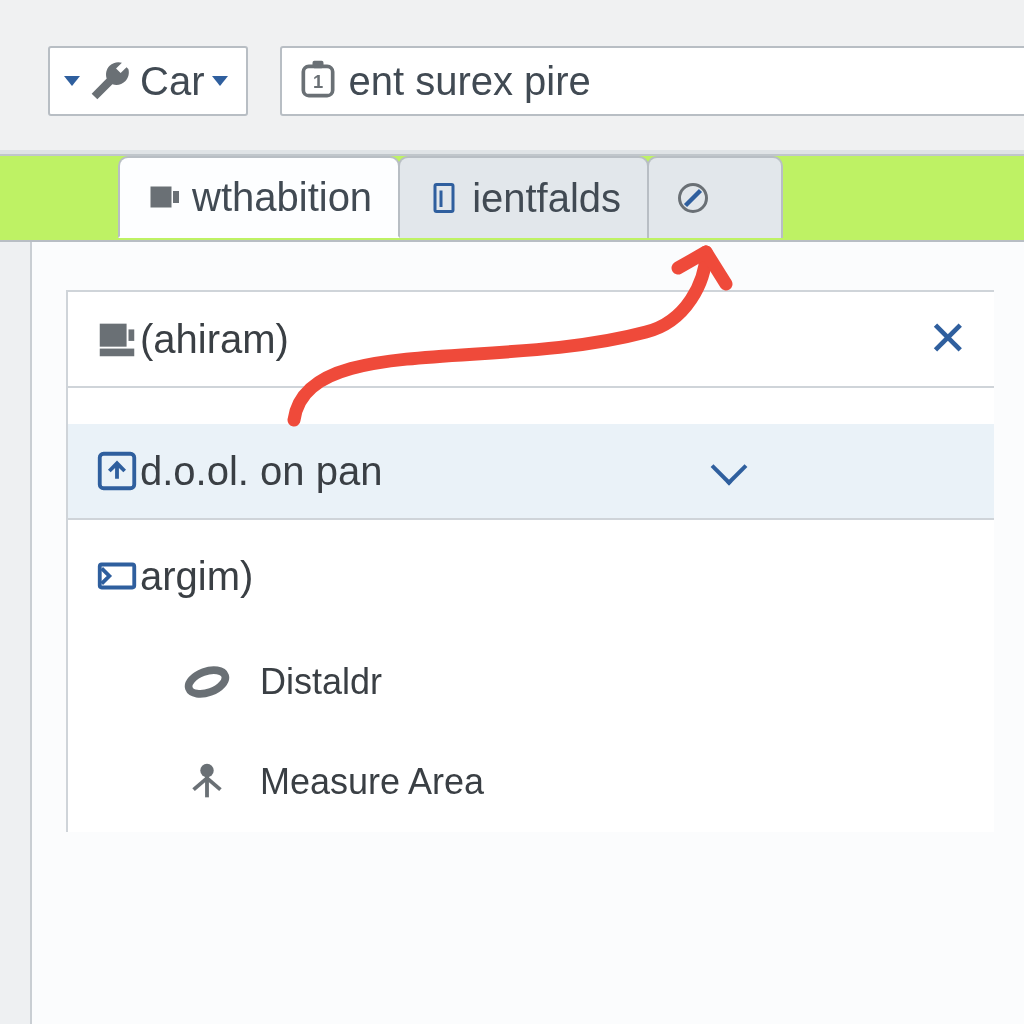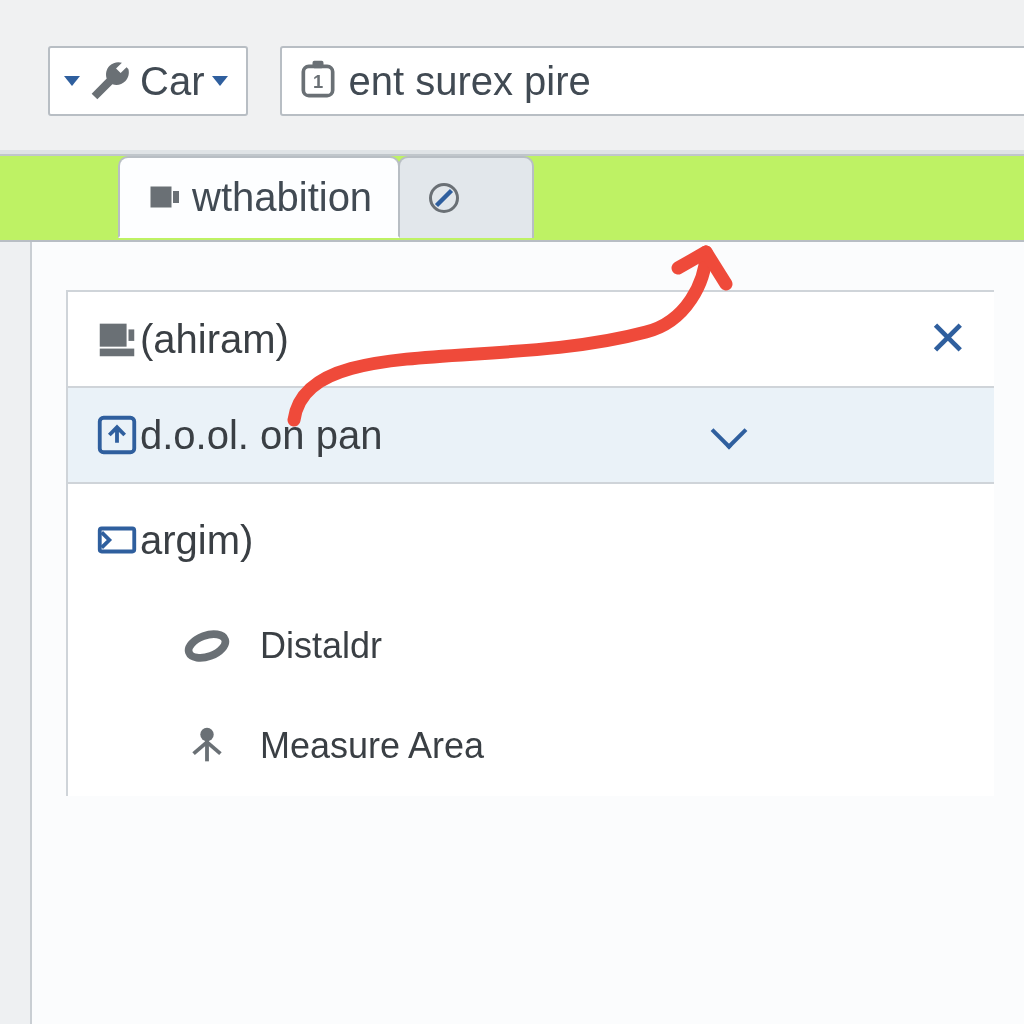--- a/index.html
+++ b/index.html
@@ -137,20 +137,21 @@
     display: flex;
     align-items: center;
     height: 96px;
     padding: 0 26px;
     font-size: 40px;
     color: #3a3f44;
     border-bottom: 2px solid #cfd4d9;
   }
   .row.highlight {
     background: #eaf2f8;
+    margin-top: 36px;
   }
   .row .filler { flex: 1; }
   .row.noborder { border-bottom: none; }
   .sub {
     display: flex;
     align-items: center;
     height: 100px;
     padding-left: 116px;
     gap: 30px;
     font-size: 36px;
@@ -209,20 +210,27 @@
   <div class="top-band"></div>
 
   <div class="tab-strip">
     <div class="tab active">
       <svg class="tab-icon" viewBox="0 0 24 24">
         <rect x="3" y="5" width="14" height="14" fill="#6a7075"></rect>
         <rect x="18" y="8" width="4" height="8" fill="#6a7075"></rect>
       </svg>
       <span>wthabition</span>
     </div>
+    <div class="tab">
+      <svg class="tab-icon" viewBox="0 0 24 24">
+        <rect x="6" y="3" width="12" height="18" rx="1" fill="none" stroke="#2f5f9e" stroke-width="2"></rect>
+        <path d="M10 7 L10 18" stroke="#2f5f9e" stroke-width="2"></path>
+      </svg>
+      <span>ientfalds</span>
+    </div>
     <div class="tab" style="padding-right:60px;">
       <svg class="tab-icon" viewBox="0 0 24 24">
         <circle cx="12" cy="12" r="9" fill="none" stroke="#6a7075" stroke-width="2"></circle>
         <line x1="7" y1="17" x2="17" y2="7" stroke="#2f5f9e" stroke-width="3"></line>
       </svg>
       <span></span>
     </div>
   </div>
 
   <div class="left-gutter"></div>

